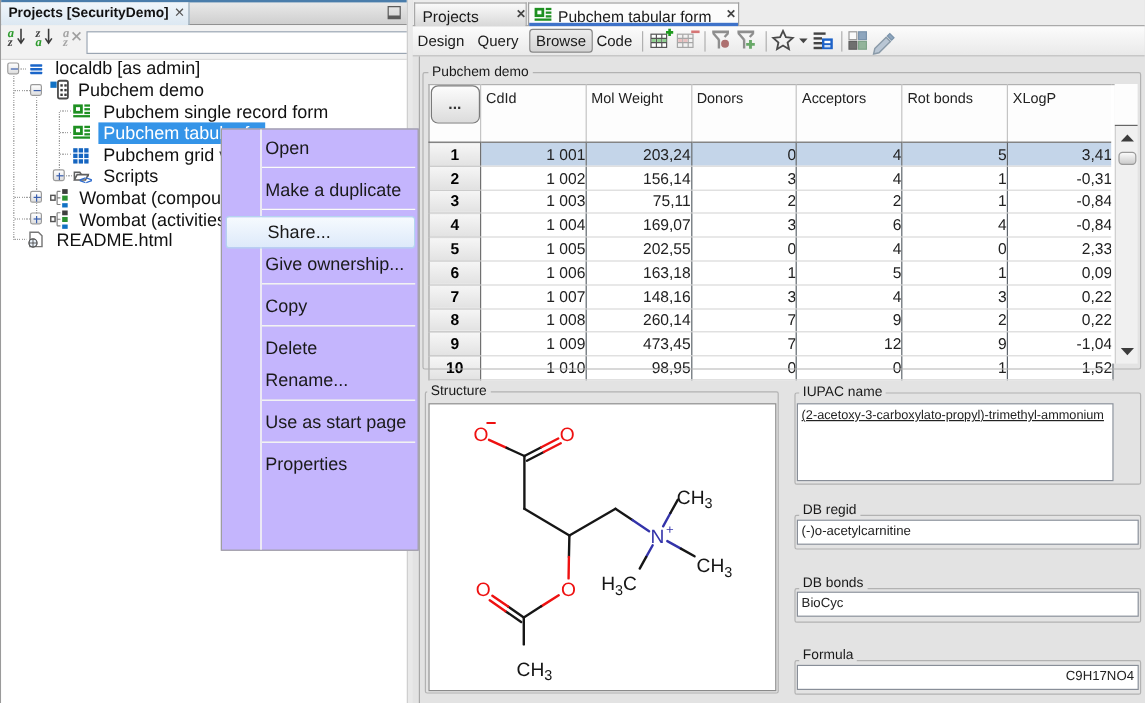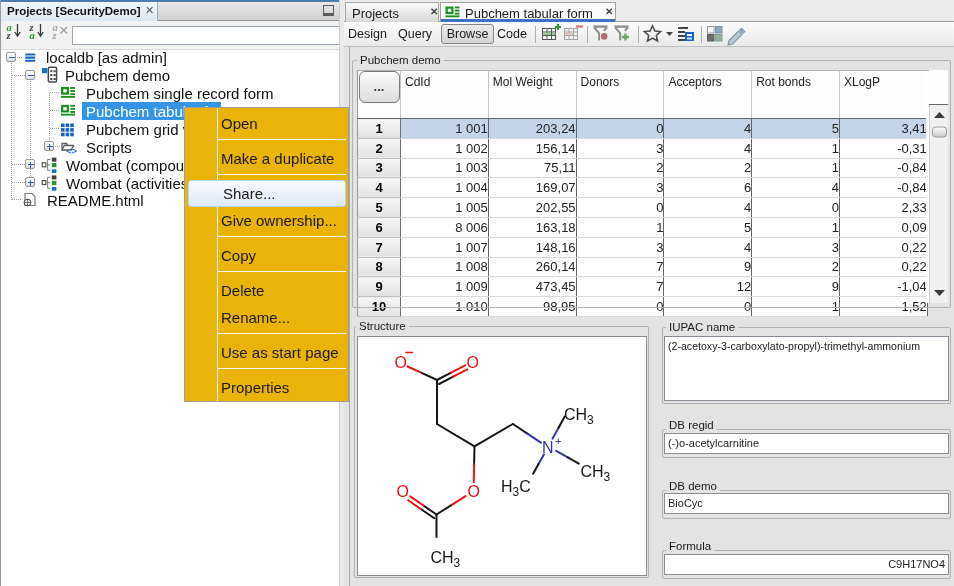--- a/index.html
+++ b/index.html
@@ -58,21 +58,21 @@
 #tbl tr.sel td.rh { background:linear-gradient(#f6f6f6,#e2e2e2); }
 
 
 #vsb { position:absolute; left:929px; top:105px; width:19px; height:198px; background:#f0f0f0; border-left:1px solid #d0d0d0; }
 #vsbhead { position:absolute; left:929px; top:70px; width:19px; height:35px; background:#fdfdfd; border-bottom:1.5px solid #666; }
 
 
 .fld { position:absolute; background:#fff; border:1px solid #888e98; font-size:11px; color:#222; padding:2px 3px; white-space:nowrap; overflow:hidden; line-height:15px; }
 
 
-#menu { position:absolute; left:184px; top:107px; width:165px; height:295px; background:#eab308; border:1px solid #9e9e9e; z-index:50; }
+#menu { position:absolute; left:184px; top:107px; width:165px; height:352px; background:#c4b5fd; border:1px solid #9e9e9e; z-index:50; }
 #menu .gut { position:absolute; left:32px; top:0; width:1px; height:100%; background:#e2e2e2; border-right:1px solid #fafafa; }
 .mi { position:absolute; left:2px; width:159px; height:27px; line-height:27px; padding-left:34px; font-size:15px; color:#1a1a1a; }
 .msep { position:absolute; left:33px; width:128px; height:1px; background:#d4d4d4; border-bottom:1px solid #fbfbfb; }
 #mshare { background:linear-gradient(#f6fafe,#ddeafa); border:1px solid #b4d4f0; border-radius:3px; line-height:25px; }
 </style>
 </head>
 <body>
 
 <div id="left">
   <div id="lefthead">
@@ -381,21 +381,21 @@
         <td class="rh">5</td>
         <td>1 005</td>
         <td>202,55</td>
         <td>0</td>
         <td>4</td>
         <td>0</td>
         <td>2,33</td>
       </tr>
   <tr>
         <td class="rh">6</td>
-        <td>8 006</td>
+        <td>1 006</td>
         <td>163,18</td>
         <td>1</td>
         <td>5</td>
         <td>1</td>
         <td>0,09</td>
       </tr>
   <tr>
         <td class="rh">7</td>
         <td>1 007</td>
         <td>148,16</td>
@@ -511,28 +511,28 @@
     <text x="205" y="82">CH<tspan font-size="12" dy="3.5">3</tspan></text>
     <text x="221.5" y="139">CH<tspan font-size="12" dy="3.5">3</tspan></text>
     <text x="142" y="154">H<tspan font-size="12" dy="3.5">3</tspan><tspan dy="-3.5">C</tspan></text>
     <text x="71.5" y="225">CH<tspan font-size="12" dy="3.5">3</tspan></text>
   </g>
 </svg>
 </div>
 
 <div class="gbox" style="left:662px;top:327px;width:289px;height:77px;"></div>
 <div class="glabel" style="left:666px;top:321px;">IUPAC name</div>
-<div class="fld" style="left:664px;top:336px;width:285px;height:65px;font-size:10.6px;">(2-acetoxy-3-carboxylato-propyl)-trimethyl-ammonium</div>
+<div class="fld" style="left:664px;top:336px;width:264px;height:65px;font-size:10.6px;text-decoration:underline;">(2-acetoxy-3-carboxylato-propyl)-trimethyl-ammonium</div>
 
 <div class="gbox" style="left:662px;top:429px;width:289px;height:29px;"></div>
 <div class="glabel" style="left:666px;top:419px;">DB regid</div>
 <div class="fld" style="left:664px;top:433px;width:285px;height:21px;">(-)o-acetylcarnitine</div>
 
 <div class="gbox" style="left:662px;top:490px;width:289px;height:29px;"></div>
-<div class="glabel" style="left:666px;top:480px;">DB demo</div>
+<div class="glabel" style="left:666px;top:480px;">DB bonds</div>
 <div class="fld" style="left:664px;top:493px;width:285px;height:21px;">BioCyc</div>
 
 <div class="gbox" style="left:662px;top:550px;width:289px;height:29px;"></div>
 <div class="glabel" style="left:666px;top:540px;">Formula</div>
 <div class="fld" style="left:664px;top:554px;width:285px;height:21px;text-align:right;">C9H17NO4</div>
 
 <div id="menu">
   <div class="gut"></div>
   <div class="mi" style="top:2px;">Open</div>
   <div class="msep" style="top:31px;"></div>

